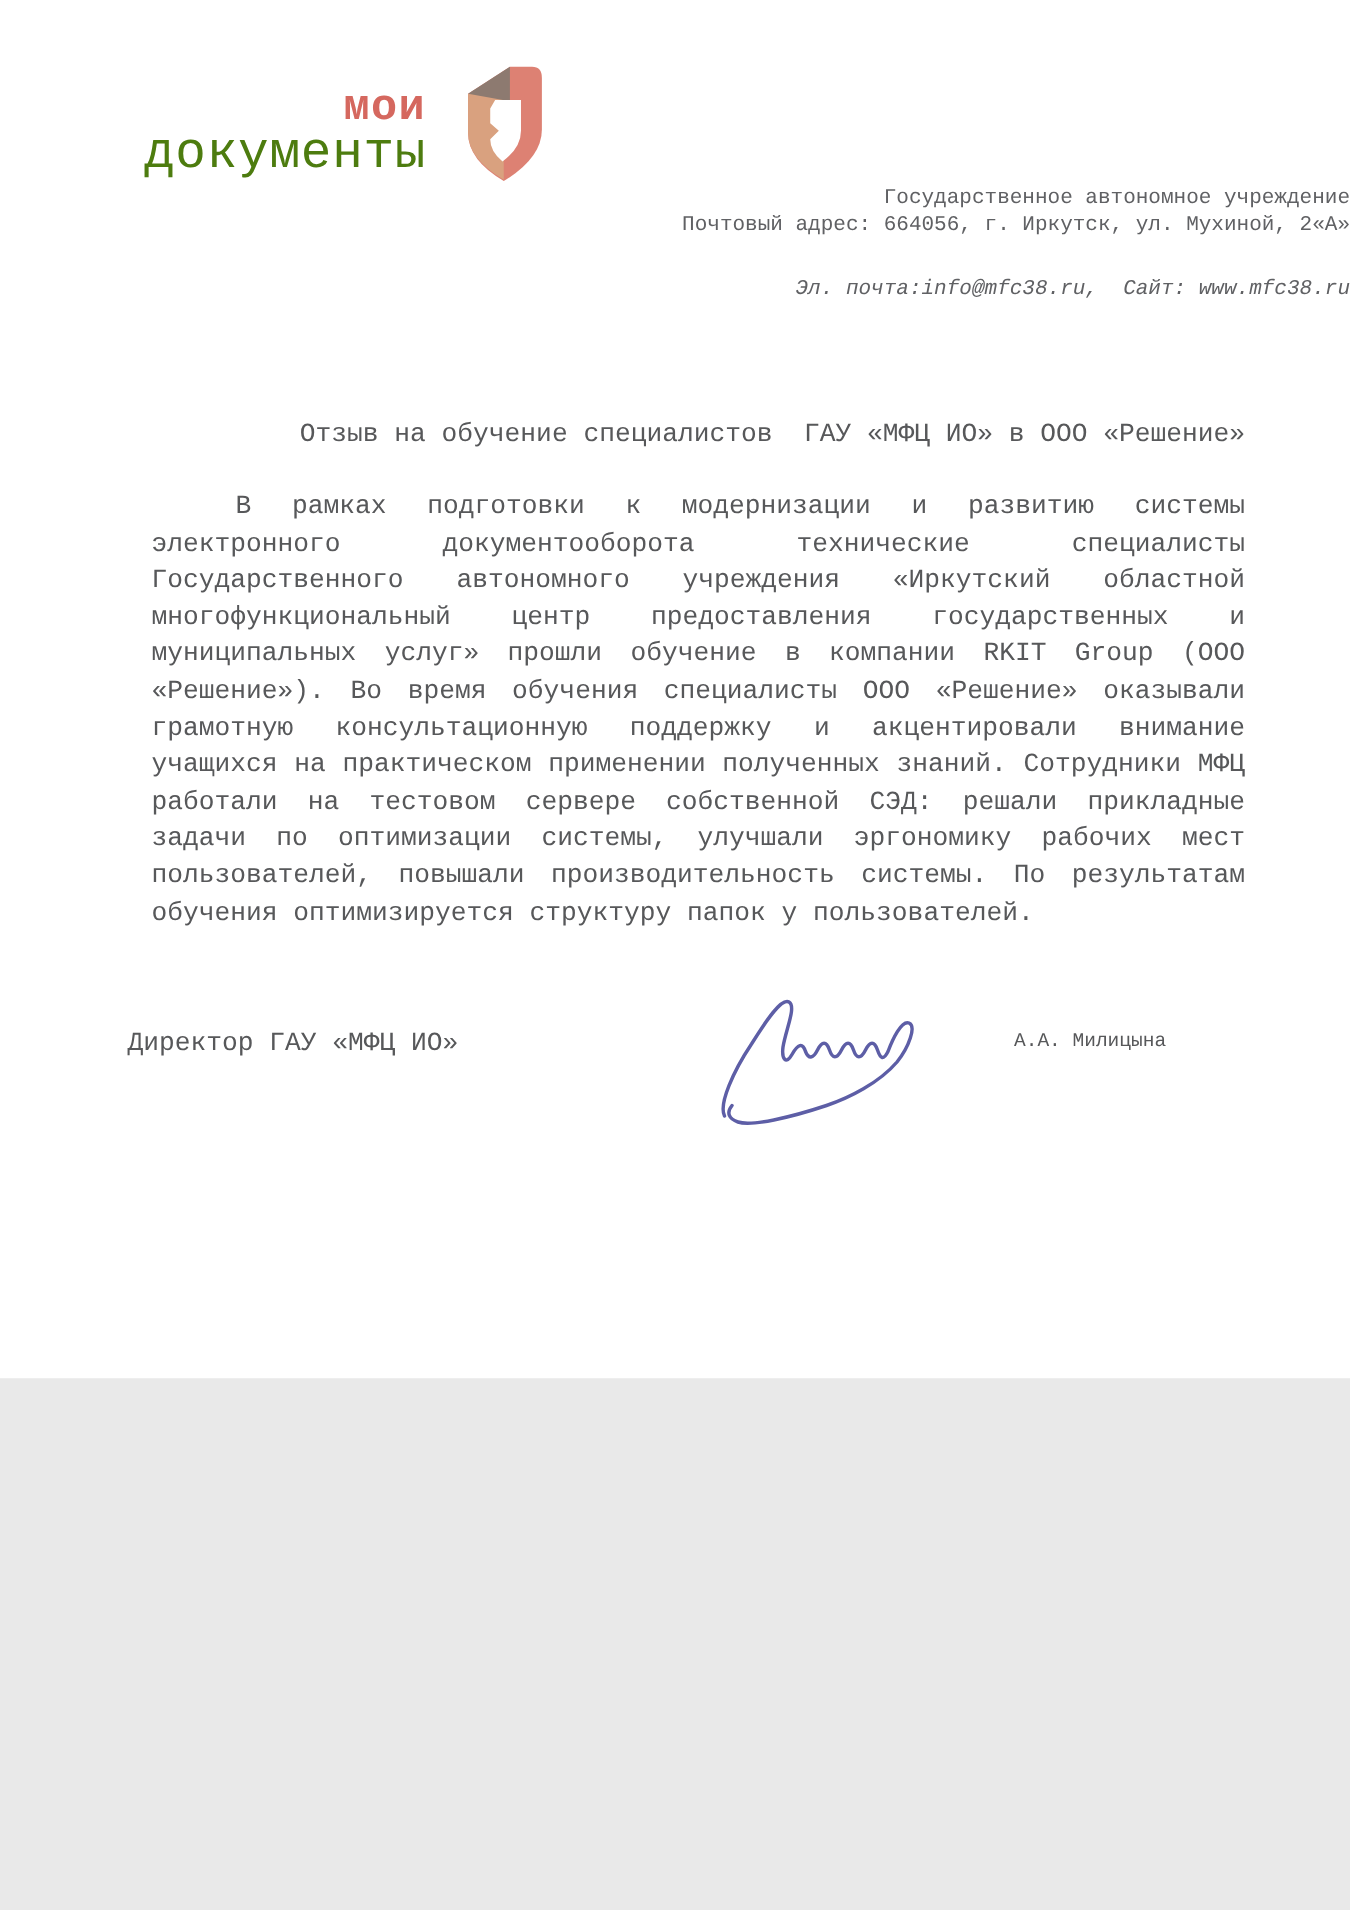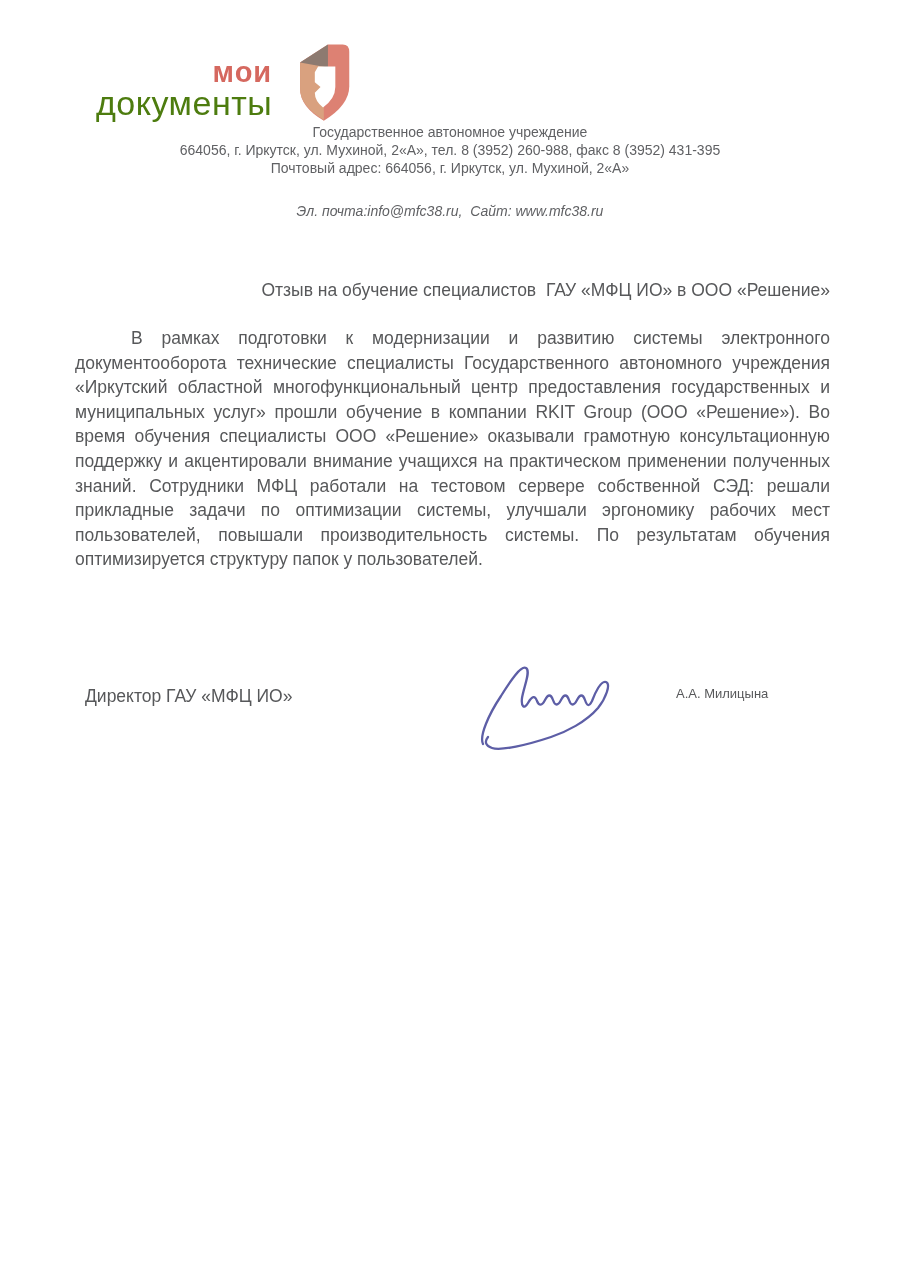--- a/index.html
+++ b/index.html
@@ -1,22 +1,22 @@
 <!DOCTYPE html>
 <html><head>
 <meta charset="utf-8">
 <style>
   html, body { margin: 0; padding: 0; background: #e9e9e9; }
   .page {
     position: relative;
     width: 900px;
-    height: 1273px;
+    height: 919px;
     margin: 0 auto;
     background: #ffffff;
-    font-family: Liberation Sans, sans-serif;
+    font-family: Liberation Mono, monospace;
     color: #58595b;
     overflow: hidden;
   }
 
   
   .logo {
     position: absolute;
     left: 96px;
     top: 42px;
     display: flex;
@@ -49,40 +49,40 @@
   .org-header {
     position: absolute;
     left: 0;
     top: 123px;
     width: 100%;
     text-align: center;
     font-size: 14px;
     line-height: 18px;
     color: #606164;
   }
-  .org-header .line { white-space: pre-wrap; }
+  .org-header .line { white-space: pre-wrap; text-align: right; }
   .org-contact-italic {
     font-style: italic;
     margin-top: 25px;
   }
 
   
   .doc-title {
     position: absolute;
     left: 85px;
     right: 70px;
     top: 280px;
     text-align: right;
     font-size: 17.5px;
     white-space: pre-wrap;
     color: #57585a;
   }
   .doc-body {
     position: absolute;
-    left: 75px;
+    left: 101px;
     right: 70px;
     top: 326px;
     font-size: 17.5px;
     line-height: 24.6px;
     text-align: justify;
     color: #57585a;
   }
   .doc-body p {
     margin: 0;
     text-indent: 56px;
@@ -134,21 +134,20 @@
       <path d="M28,25 L57,25 L57,95 Q28,78 28,57 Z" fill="#d9a17f"></path>
 
       <path d="M62,3 L28,25 L62,31 Z" fill="#8d7a70"></path>
 
       <path d="M50,30 L71,30 L71,55 Q71,69 56,80 Q46,72 46,62 L53,55 L46,49 L46,37 Z" fill="#ffffff"></path>
     </svg>
   </div>
 
   <div class="org-header">
     <div class="line">Государственное автономное учреждение</div>
-    <div class="line">664056, г. Иркутск, ул. Мухиной, 2«А», тел. 8 (3952) 260-988, факс 8 (3952) 431-395</div>
     <div class="line">Почтовый адрес: 664056, г. Иркутск, ул. Мухиной, 2«А»</div>
     <div class="line org-contact-italic">Эл. почта:info@mfc38.ru,  Сайт: www.mfc38.ru</div>
   </div>
 
   <div class="doc-title">Отзыв на обучение специалистов  ГАУ «МФЦ ИО» в ООО «Решение»</div>
 
   <div class="doc-body">
     <p>В рамках подготовки к модернизации и развитию системы электронного документооборота технические специалисты Государственного автономного учреждения «Иркутский областной многофункциональный центр предоставления государственных и муниципальных услуг» прошли обучение в компании RKIT Group (ООО «Решение»). Во время обучения специалисты ООО «Решение» оказывали грамотную консультационную поддержку и акцентировали внимание учащихся на практическом применении полученных знаний. Сотрудники МФЦ работали на тестовом сервере собственной СЭД: решали прикладные задачи по оптимизации системы, улучшали эргономику рабочих мест пользователей, повышали производительность системы. По результатам обучения оптимизируется структуру папок у пользователей.</p>
   </div>
 

